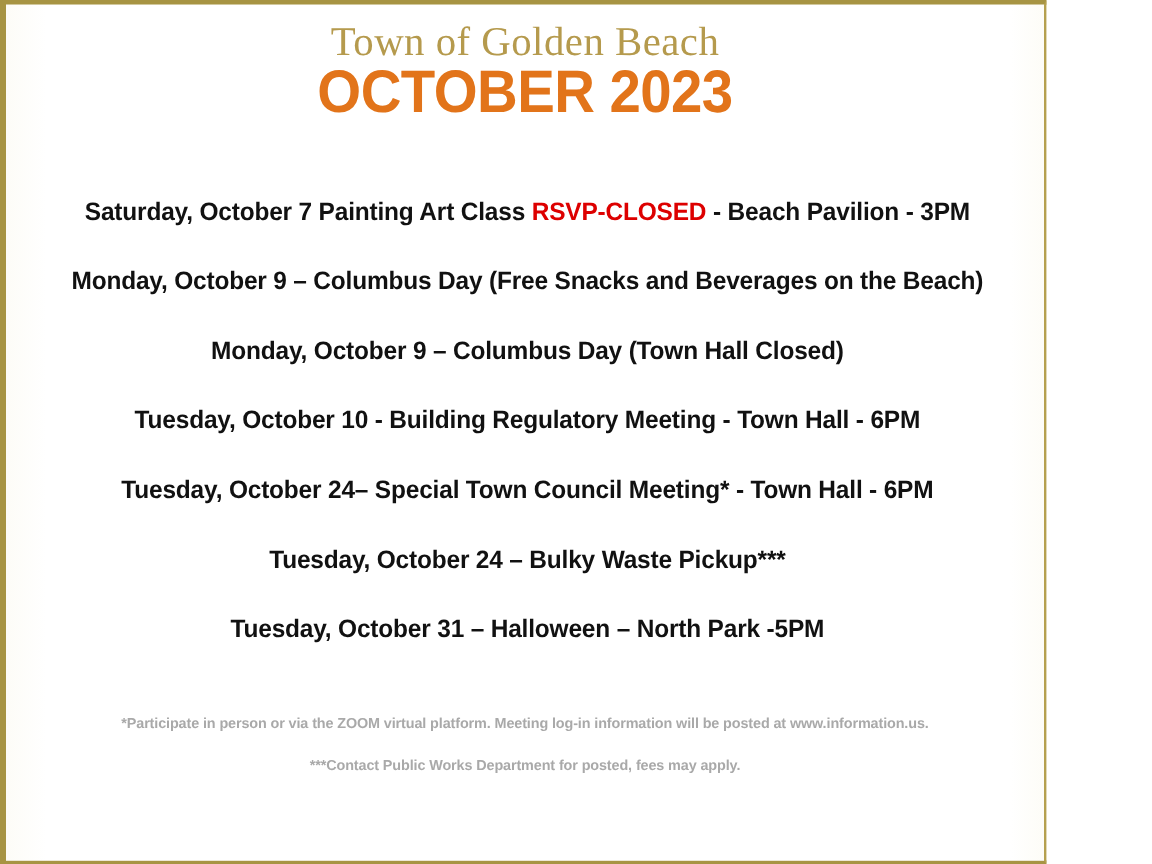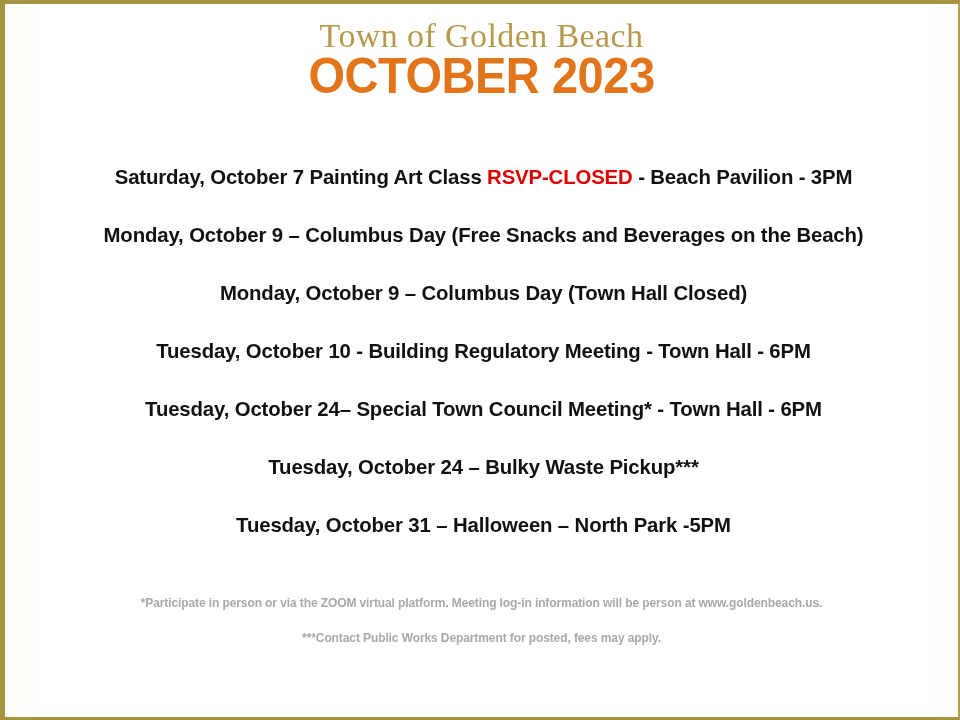--- a/index.html
+++ b/index.html
@@ -11,21 +11,21 @@
     height: 720px;
     background: #ffffff;
     font-family: "Liberation Sans", sans-serif;
     overflow: hidden;
   }
 
   
   #flyer {
     position: relative;
     box-sizing: border-box;
-    width: 960px;
+    width: 872px;
     height: 720px;
     background: #fffffe;
     border-top: 4px solid #a79443;
     border-left: 5px solid #a79443;
     border-right: 2px solid #b5a04f;
     border-bottom: 3px solid #a79443;
   }
   
   #paper {
     position: absolute;
@@ -135,16 +135,16 @@
     </div>
     <div class="event-line">
       <span>Tuesday, October 24 – Bulky Waste Pickup***</span>
     </div>
     <div class="event-line">
       <span>Tuesday, October 31 – Halloween – North Park -5PM</span>
     </div>
   </div>
 
   <div class="footnotes">
-    <div class="footnote">*Participate in person or via the ZOOM virtual platform. Meeting log-in information will be person at www.goldenbeach.us.</div>
+    <div class="footnote">*Participate in person or via the ZOOM virtual platform. Meeting log-in information will be posted at www.information.us.</div>
     <div class="footnote">***Contact Public Works Department for posted, fees may apply.</div>
   </div>
 </div>
 
 </body></html>

